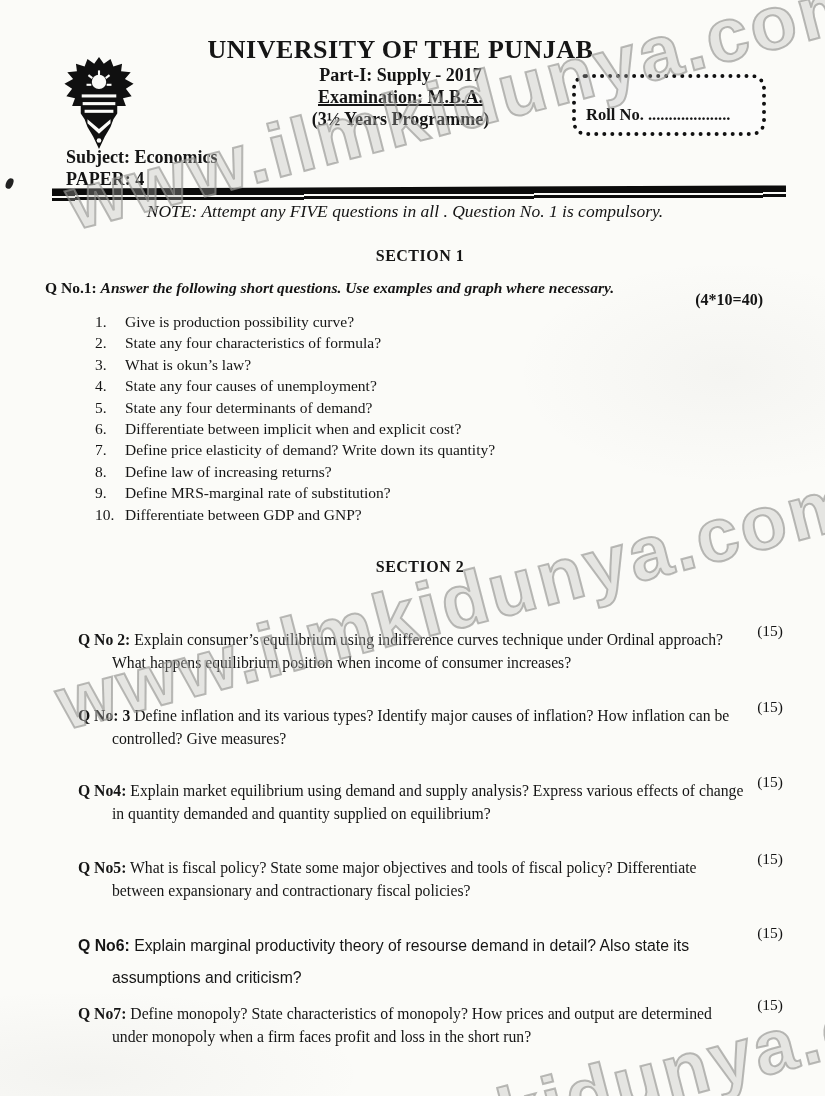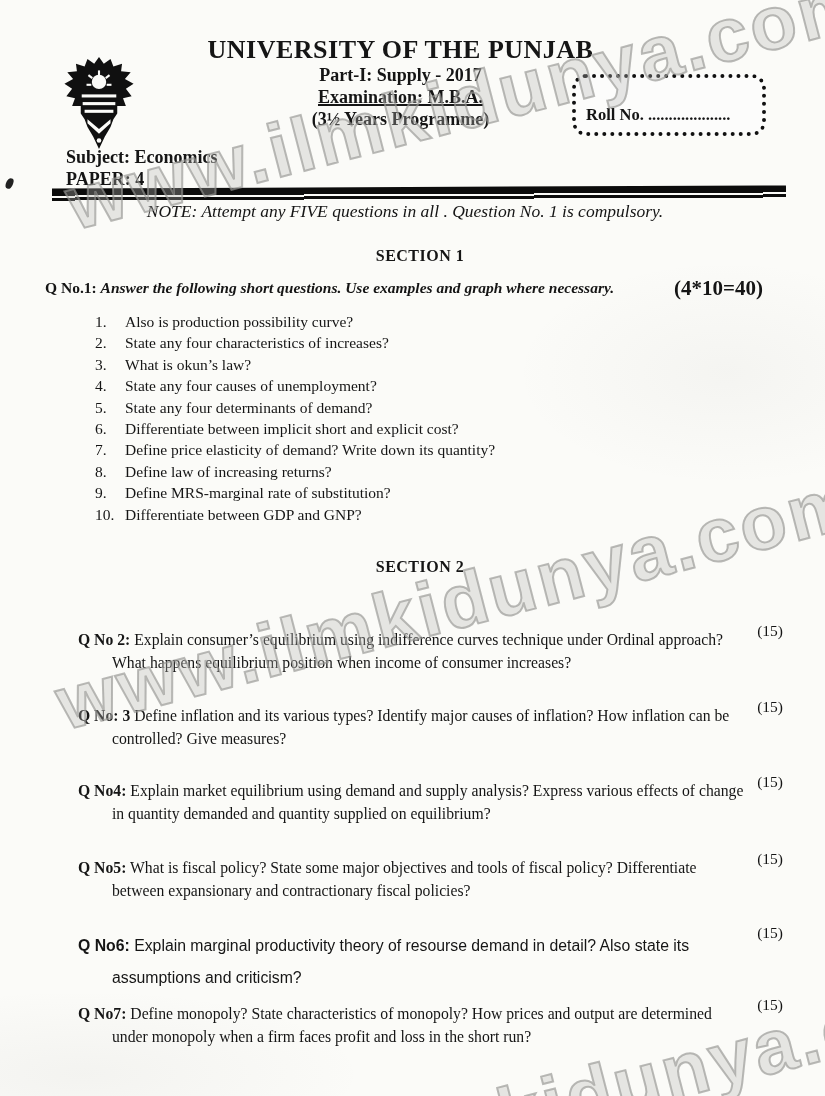--- a/index.html
+++ b/index.html
@@ -79,21 +79,21 @@
   .sec1 { top: 247px; }
   .sec2 { top: 558px; }
 
   
   .q1-row {
     position: absolute; left: 45px; top: 277px; width: 742px;
     font-size: 15.5px; line-height: 22px;
   }
   .q1-label { font-weight: bold; }
   .q1-text  { font-weight: bold; font-style: italic; }
-  .q1-marks { position: absolute; right: 24px; top: 0; font-weight: bold; font-size: 21px; font-style: normal; }
+  .q1-marks { position: absolute; right: 24px; top: 12px; font-weight: bold; font-size: 16px; font-style: normal; }
 
   .short-list { position: absolute; left: 95px; top: 311px; }
   .short-item { display: flex; font-size: 15.5px; line-height: 21.4px; }
   .short-num  { width: 30px; flex: none; }
 
   
   .question { position: absolute; left: 72px; width: 713px; }
   .q-body {
     margin: 6px; width: 668px;
     padding-left: 34px; text-indent: -34px;
@@ -162,41 +162,41 @@
 
   <div class="q1-row">
     <span class="q1-label">Q No.1:</span>
     <span class="q1-text">Answer the following short questions. Use examples and graph where necessary.</span>
     <span class="q1-marks">(4*10=40)</span>
   </div>
 
   <div class="short-list">
     <div class="short-item">
       <span class="short-num">1.</span>
-      <span>Also is production possibility curve?</span>
+      <span>Give is production possibility curve?</span>
     </div>
     <div class="short-item">
       <span class="short-num">2.</span>
-      <span>State any four characteristics of increases?</span>
+      <span>State any four characteristics of formula?</span>
     </div>
     <div class="short-item">
       <span class="short-num">3.</span>
       <span>What is okun’s law?</span>
     </div>
     <div class="short-item">
       <span class="short-num">4.</span>
       <span>State any four causes of unemployment?</span>
     </div>
     <div class="short-item">
       <span class="short-num">5.</span>
       <span>State any four determinants of demand?</span>
     </div>
     <div class="short-item">
       <span class="short-num">6.</span>
-      <span>Differentiate between implicit short and explicit cost?</span>
+      <span>Differentiate between implicit when and explicit cost?</span>
     </div>
     <div class="short-item">
       <span class="short-num">7.</span>
       <span>Define price elasticity of demand? Write down its quantity?</span>
     </div>
     <div class="short-item">
       <span class="short-num">8.</span>
       <span>Define law of increasing returns?</span>
     </div>
     <div class="short-item">

